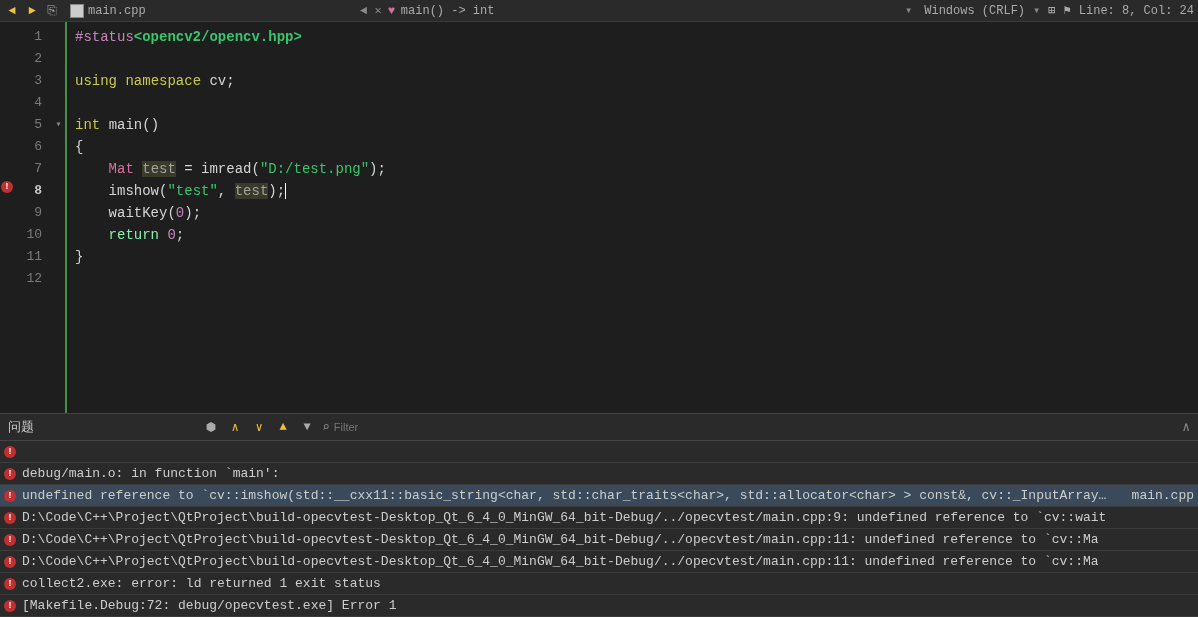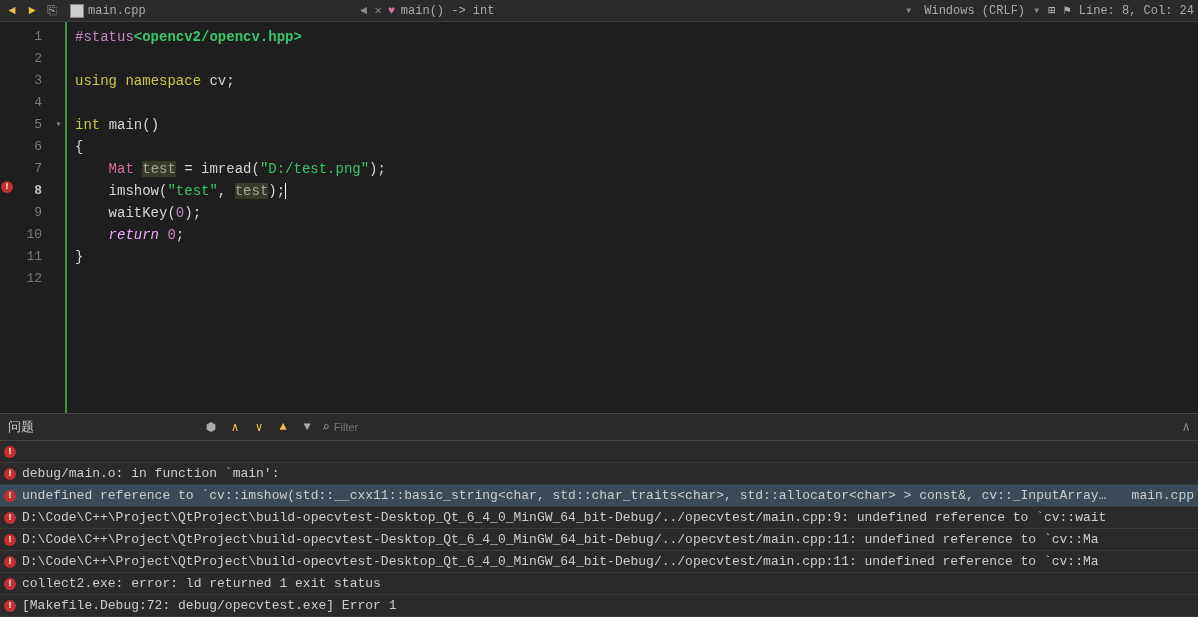--- a/index.html
+++ b/index.html
@@ -28,21 +28,21 @@
 .code-area { flex: 1; padding: 4px 8px; font-size: 14px; line-height: 22px; }
 .code-line { height: 22px; white-space: pre; }
 .kw-pre { color: #c586c0; }
 .kw-inc { color: #3ac56c; font-weight: bold; }
 .kw-using { color: #c9c94a; }
 .kw-int { color: #c9c94a; }
 .fn-name { color: #d4d4d4; }
 .var-hl { background: #3a3a2a; color: #a3a3a3; }
 .str { color: #3ac56c; }
 .punct { color: #d4d4d4; }
-.ret { color: #f0abfc; font-style: italic; }
+.ret { color: #86efac; }
 .cls-type { color: #d670a0; }
 .cursor-mark { border-right: 1px solid #fff; }
 
 .issues-panel { height: 204px; background: #2a2a2a; display: flex; flex-direction: column; border-top: 1px solid #444; }
 .issues-header { display: flex; align-items: center; height: 27px; border-bottom: 1px solid #444; padding: 0 8px; gap: 8px; font-size: 13px; }
 .issues-title { color: #ccc; }
 .issues-tools { display: flex; align-items: center; gap: 6px; margin-left: 160px; }
 .tool-icon { width: 18px; height: 18px; display: flex; align-items: center; justify-content: center; color: #aaa; font-size: 12px; }
 .warn-tri { color: #f0c040; }
 .filter-input { background: transparent; border: none; color: #aaa; font-size: 11px; outline: none; width: 200px; }

